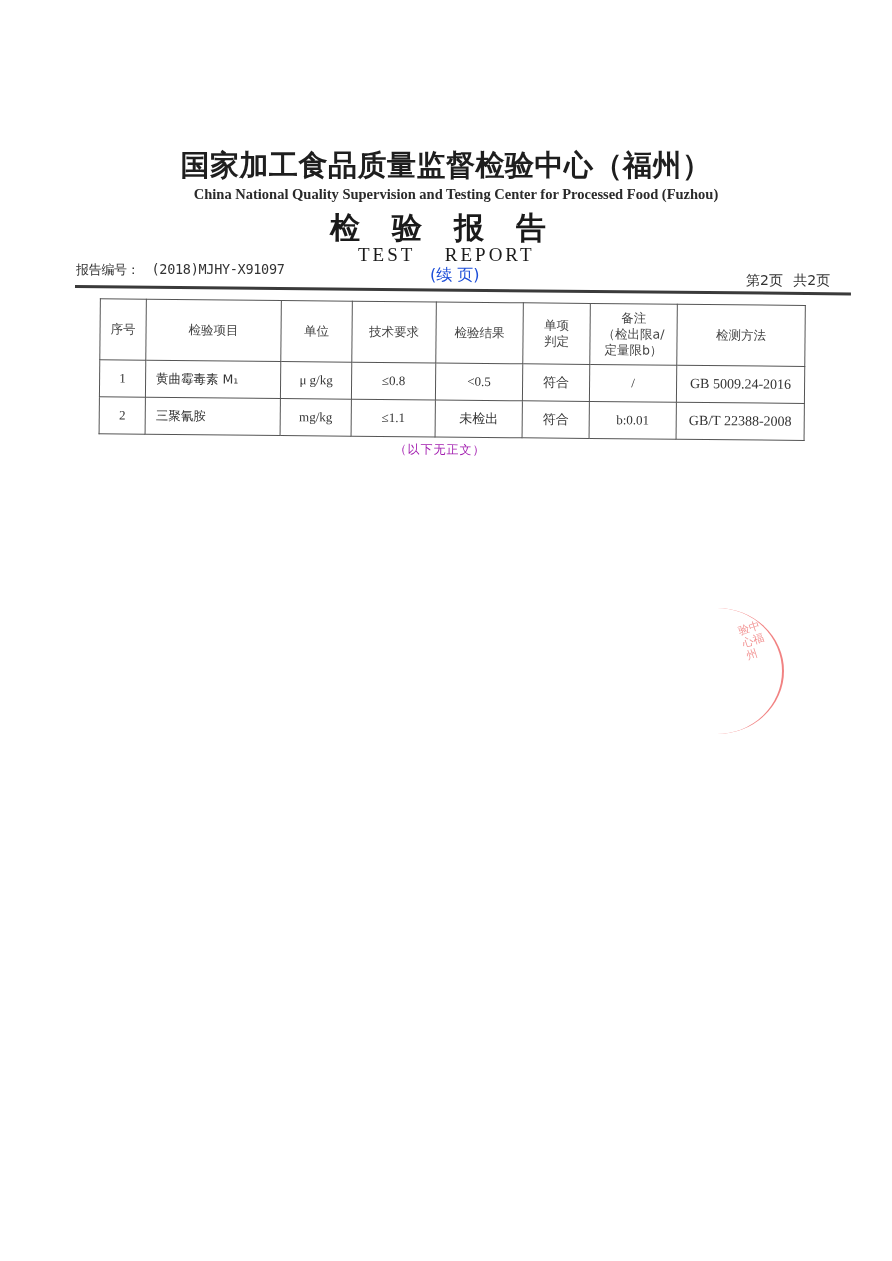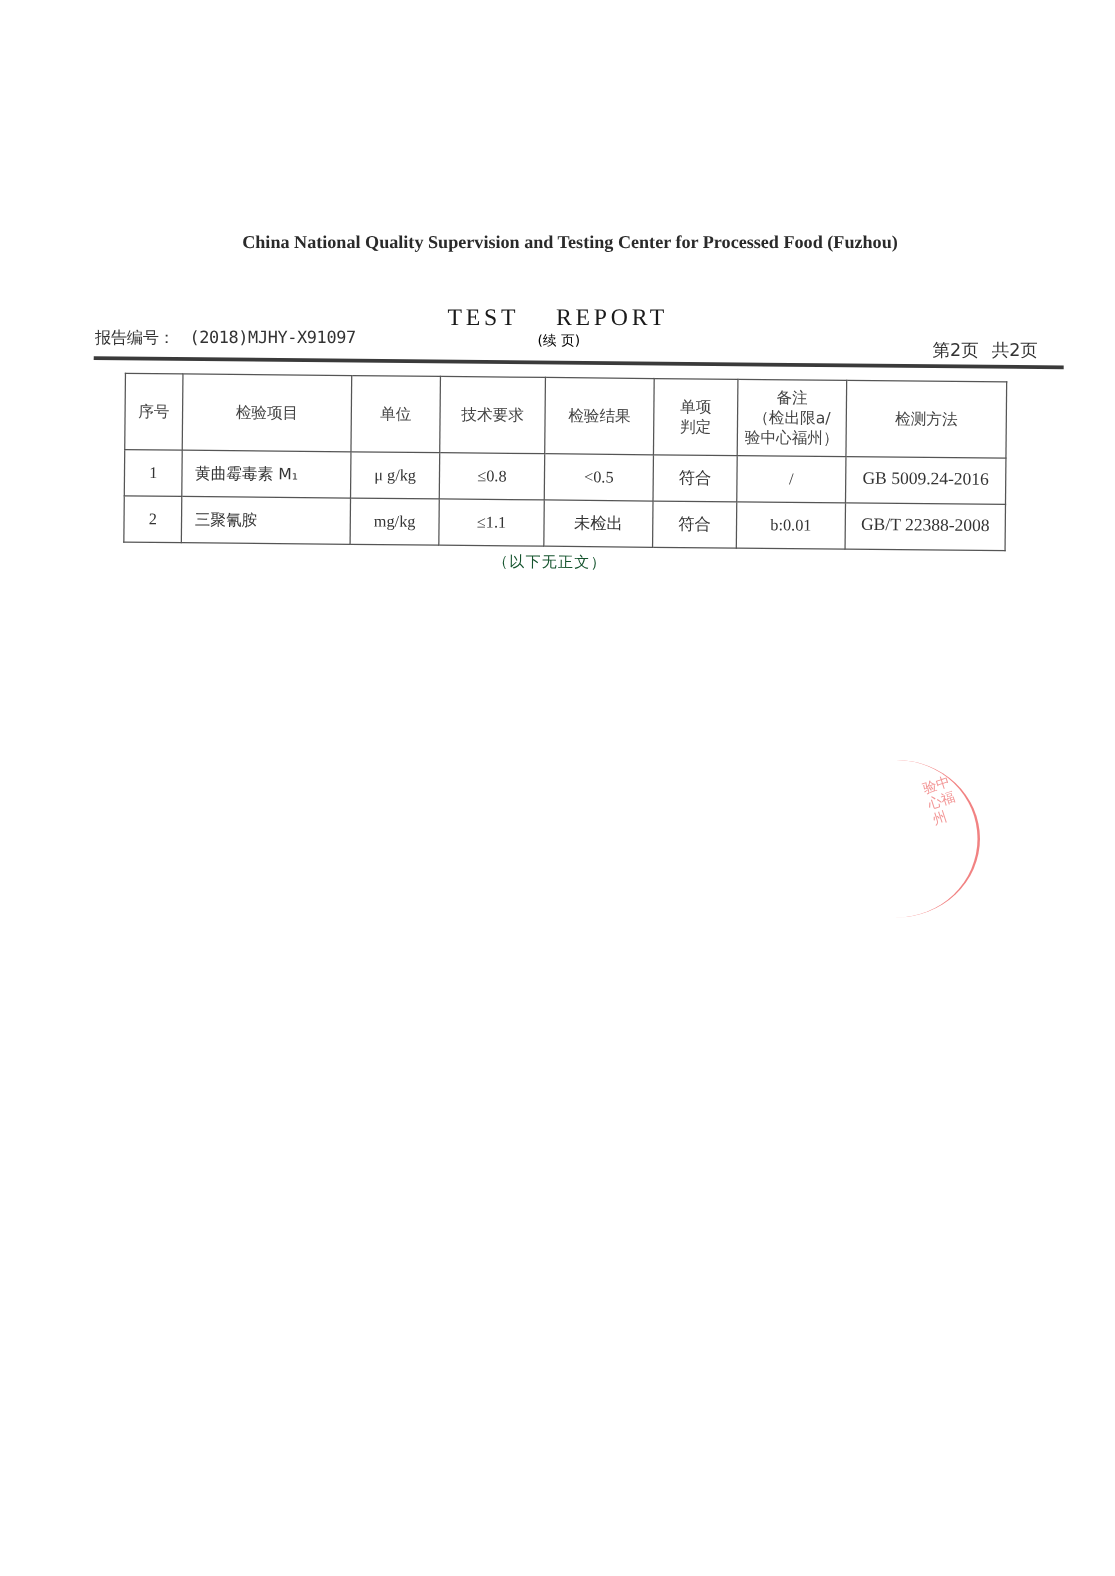--- a/index.html
+++ b/index.html
@@ -28,21 +28,21 @@
     .title-en {
       position: absolute; left: 358px; top: 244px; font-size: 19px; font-weight: normal;
       letter-spacing: 3px; word-spacing: 22px; color: #1a1a1a; font-family: "Liberation Serif", serif;
     }
     .report-no {
       position: absolute; left: 76px; top: 261px; font-size: 13.5px; color: #333;
       font-family: "DejaVu Sans Mono", monospace; letter-spacing: -0.3px;
     }
     .report-no .lbl { font-family: "DejaVu Sans", sans-serif; font-size: 13px; margin-right: 12px; }
     .continued {
-      position: absolute; left: 430px; top: 265px; font-size: 11px; color: #000000;
+      position: absolute; left: 430px; top: 265px; font-size: 16px; color: #1d4ed8;
       font-family: "DejaVu Sans", sans-serif;
     }
     .pageinfo {
       position: absolute; left: 735px; top: 272px; font-size: 14px; color: #333;
       font-family: "DejaVu Sans", sans-serif; word-spacing: 6px; margin-left: 11px;
     }
     .rule {
       position: absolute; left: 75px; top: 285px; width: 776px; height: 3px; background: #3a3a3a;
     }
 
@@ -53,39 +53,41 @@
     table.results th, table.results td {
       border: 1px solid #555; text-align: center; vertical-align: middle; padding: 0;
     }
     table.results th { font-weight: normal; font-family: "DejaVu Sans", sans-serif; font-size: 12.5px; color: #444; height: 60px; line-height: 16px; }
     table.results td { height: 36px; }
     table.results td.item { text-align: left; padding-left: 10px; font-family: "DejaVu Sans", sans-serif; font-size: 12.5px; }
     table.results td.cn { font-family: Liberation Mono, monospace; font-size: 13px; }
     table.results td.method { font-size: 14px; }
 
     .end-note {
-      position: absolute; left: 396px; top: 438px; font-size: 12px; color: #14532d;
+      position: absolute; left: 396px; top: 438px; font-size: 12px; color: #a21caf;
       font-family: "DejaVu Sans", sans-serif; letter-spacing: 1px;
     }
 
     .seal {
       position: absolute; left: 650px; top: 608px; width: 132px; height: 126px;
       border-right: 2.5px solid #ef6d6d; border-radius: 50%; opacity: 0.85;
     }
     .seal-text {
       position: absolute; left: 742px; top: 620px; width: 28px; font-size: 11px; line-height: 13px;
       color: #ef7a7a; font-family: "DejaVu Sans", sans-serif; transform: rotate(-18deg); opacity: 0.8;
       word-break: break-all;
     }
   </style>
 </head>
 <body>
 
 <div class="page">
+  <div class="org-cn">国家加工食品质量监督检验中心（福州）</div>
   <div class="org-en">China National Quality Supervision and Testing Center for Processed Food (Fuzhou)</div>
+  <div class="title-cn">检验报告</div>
   <div class="title-en">TEST REPORT</div>
 
   <div class="report-no">
     <span class="lbl">报告编号：</span><span>(2018)MJHY-X91097</span>
   </div>
   <div class="continued">(续 页)</div>
   <div class="pageinfo">第2页 共2页</div>
 
   <div class="tilted">
     <div class="rule"></div>
@@ -108,21 +110,21 @@
           <th>单位</th>
           <th>技术要求</th>
           <th>检验结果</th>
           <th>
             <div>单项</div>
             <div>判定</div>
           </th>
           <th>
             <div>备注</div>
             <div>（检出限a/</div>
-            <div>验中心福州）</div>
+            <div>定量限b）</div>
           </th>
           <th>检测方法</th>
         </tr>
       </thead>
       <tbody>
         <tr>
           <td>1</td>
           <td class="item">黄曲霉毒素 M₁</td>
           <td>μ g/kg</td>
           <td>≤0.8</td>

